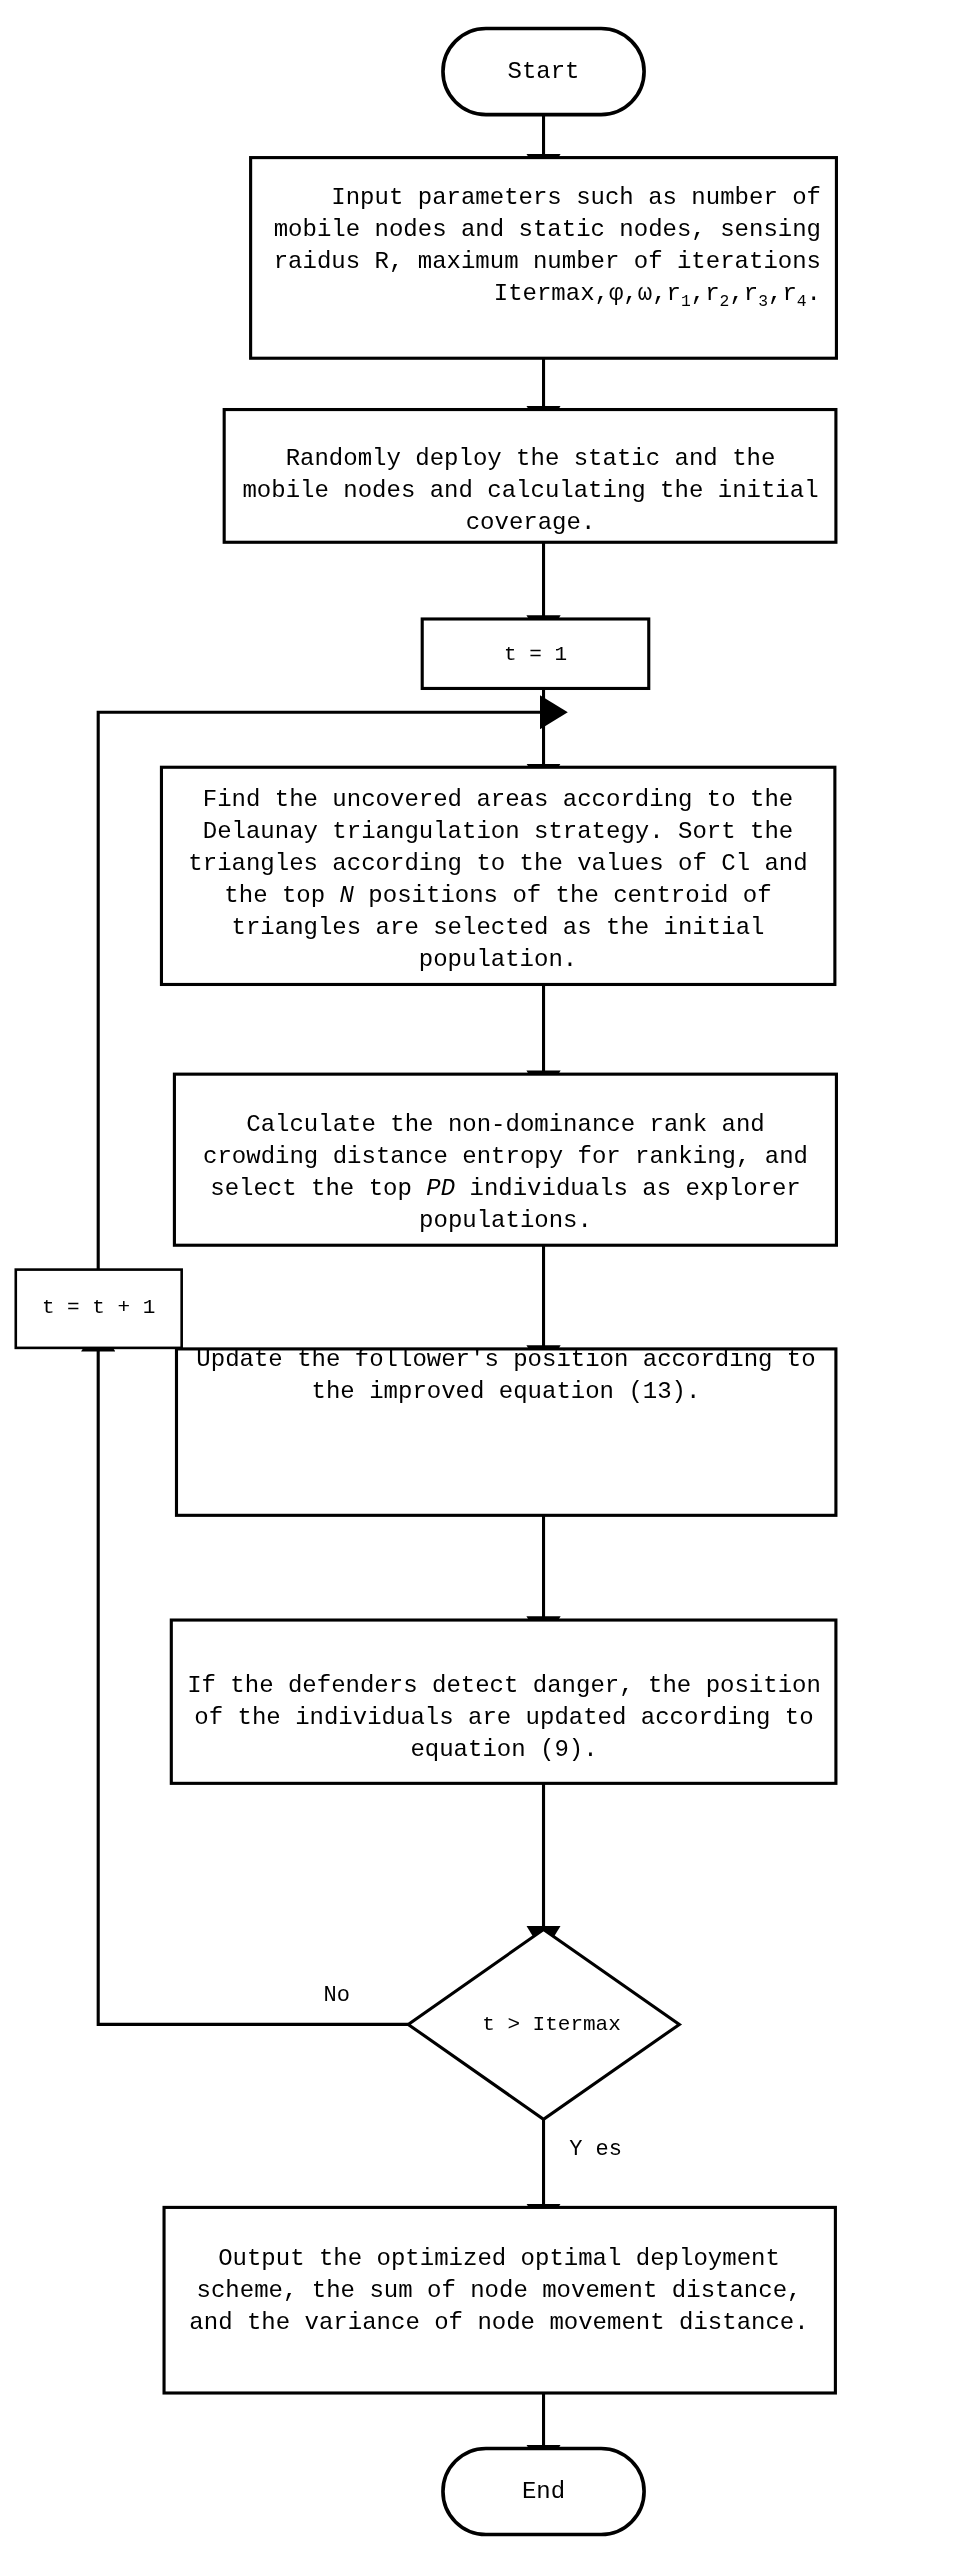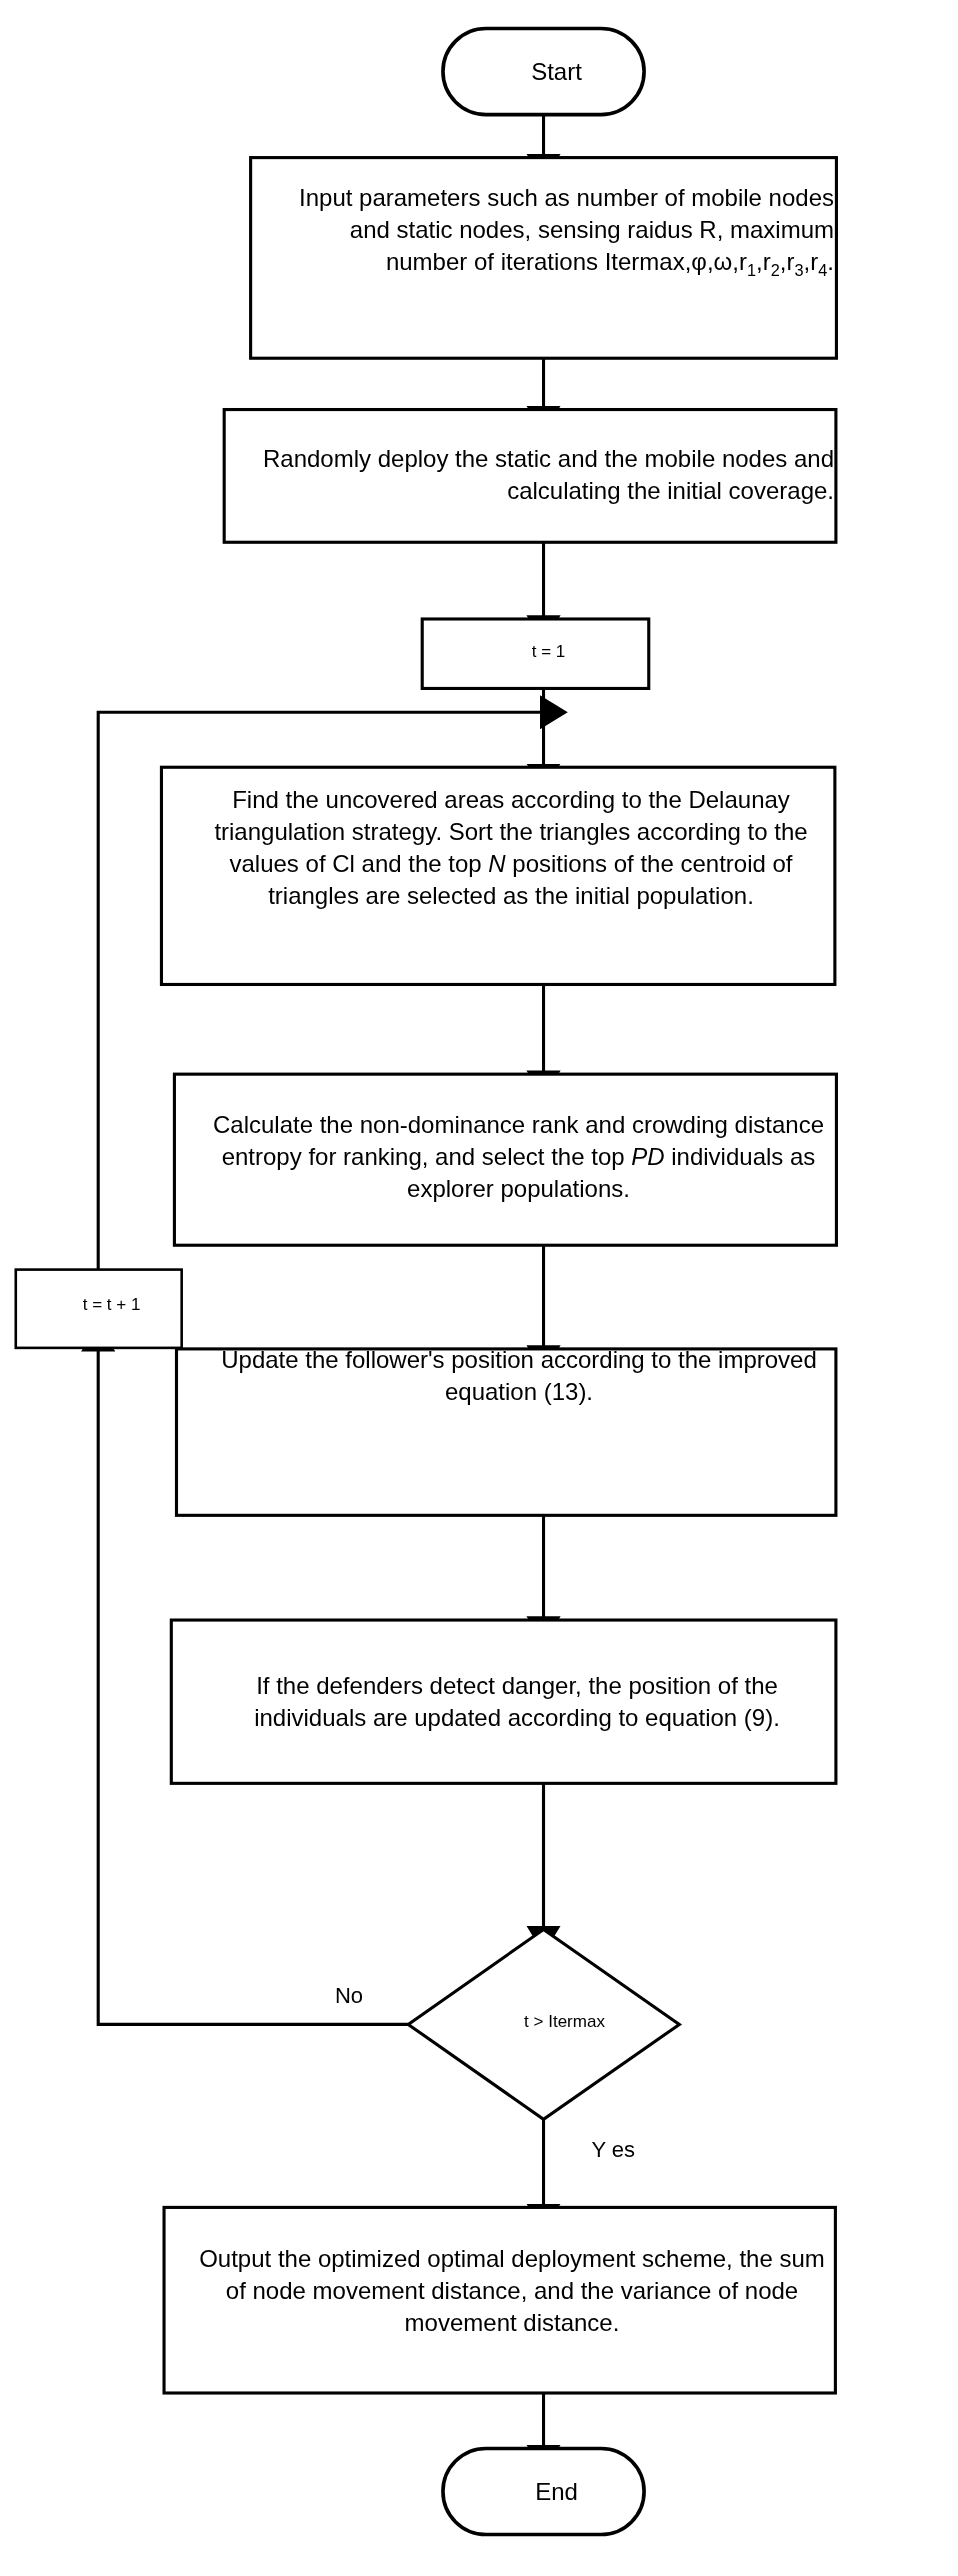--- a/index.html
+++ b/index.html
@@ -48,32 +48,31 @@
     stroke-width: 6;
   }
   .conn {
     fill: none;
     stroke: #000000;
     stroke-width: 6;
   }
   .node-text, .edge-label {
     position: absolute;
     color: #000000;
-    font-family: Liberation Sans, sans-serif;
+    font-family: Liberation Mono, monospace;
     text-align: center;
     line-height: 1.33;
     white-space: pre-wrap;
     pointer-events: none;
-    padding-left: 13px;
   }
   .node-text {
     font-size: 24px;
   }
   .t-small {
-    font-size: 17px;
+    font-size: 21px;
   }
   .edge-label {
     font-size: 22px;
   }
   .it { font-style: italic; }
   sub { font-size: 0.68em; }
 </style>
 </head>
 <body>
 
@@ -136,21 +135,21 @@
 
     <rect class="node-box" x="316" y="4258" width="1295" height="358"></rect>
 
     <rect class="terminal" x="854" y="4723" width="388" height="166" rx="83" ry="83"></rect>
   </svg>
 
   <div class="node-text" style="left:443px; top:56px; width:201px;">Start</div>
 
   <div class="node-text" style="left:266px; top:182px; width:555px;text-align:right;">Input parameters such as number of mobile nodes and static nodes, sensing raidus R, maximum number of iterations Itermax,φ,ω,r<sub>1</sub>,r<sub>2</sub>,r<sub>3</sub>,r<sub>4</sub>.</div>
 
-  <div class="node-text" style="left:240px; top:443px; width:581px;text-align:right;">Randomly deploy the static and the mobile nodes and calculating the initial coverage.</div>
+  <div class="node-text" style="left:240px; top:443px; width:581px;">Randomly deploy the static and the mobile nodes and calculating the initial coverage.</div>
 
   <div class="node-text t-small" style="left:422px; top:641px; width:227px;">t = 1</div>
 
   <div class="node-text" style="left:190px; top:1109px; width:631px;">Calculate the non-dominance rank and crowding distance entropy for ranking, and select the top <span class="it">PD</span> individuals as explorer populations.</div>
 
   <div class="node-text" style="left:177px; top:784px; width:642px;">Find the uncovered areas according to the Delaunay triangulation strategy. Sort the triangles according to the values of Cl and the top <span class="it">N</span> positions of the centroid of triangles are selected as the initial population.</div>
 
   <div class="node-text t-small" style="left:15.6px; top:1294px; width:166px;">t = t + 1</div>
 
   <div class="node-text" style="left:192px; top:1344px; width:628px;">Update the follower's position according to the improved equation (13).</div>

